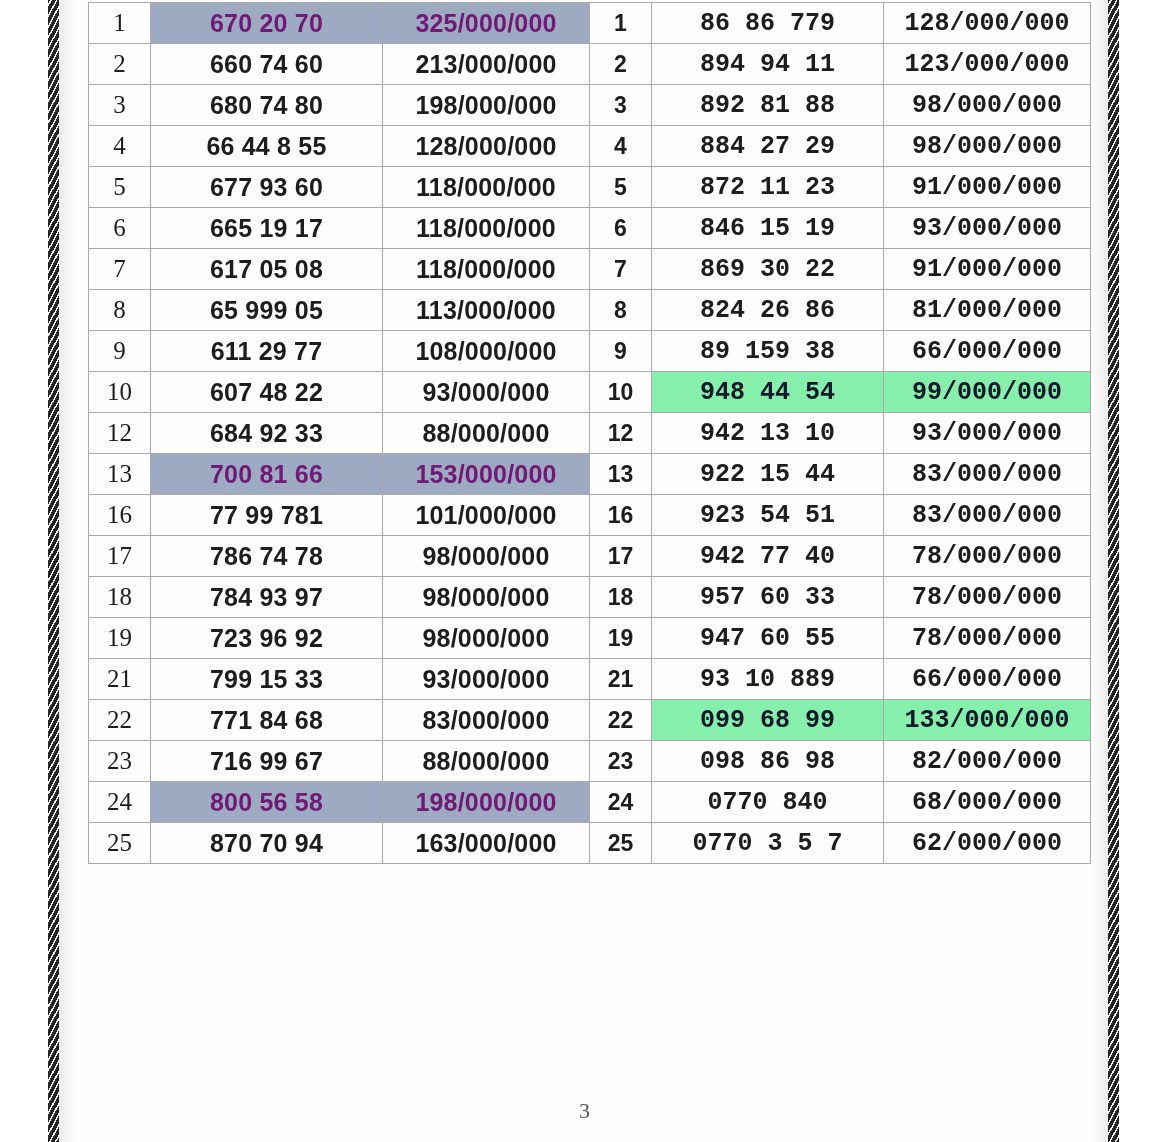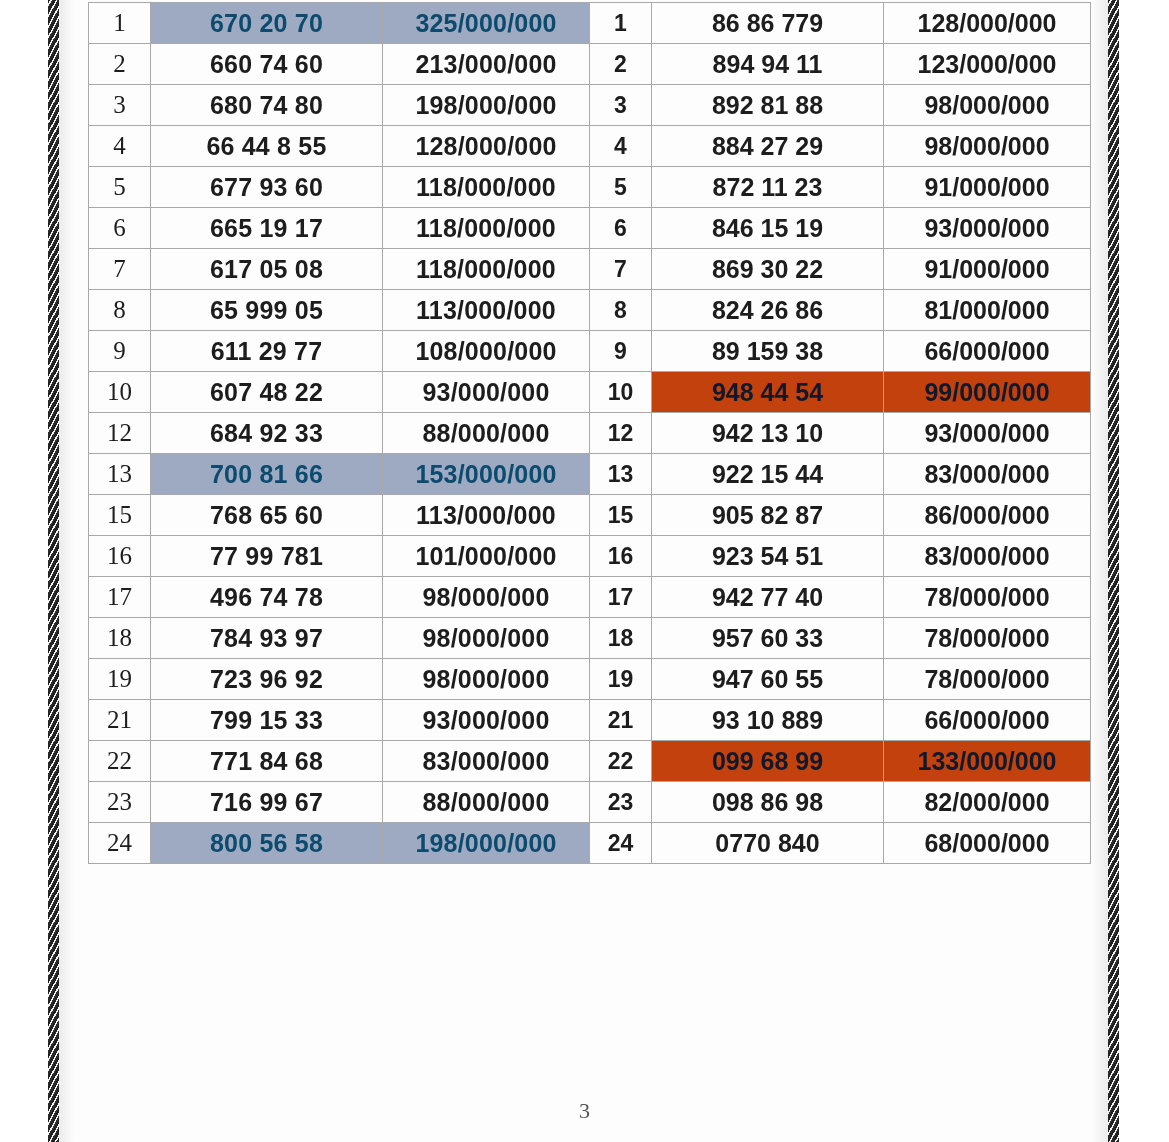--- a/index.html
+++ b/index.html
@@ -110,30 +110,30 @@
 
   
   td.half-end { border-right: 2px solid #3a3a3a; }
   td.half-start { border-left: 2px solid #3a3a3a; }
   td.ser { border-left: 2px solid #3a3a3a; border-right: 2px solid #3a3a3a;}
   td.amt { border-right: 1px solid #8f8f8f; }
 
   tr.hl-left  td.ser,
   tr.hl-left  td.amt {
     background: #9daac2;
-    color: #0c4a6e;
+    color: #701a75;
   }
   tr.hl-right td.ser2,
   tr.hl-right td.amt2 {
-    background: #c2410c;
+    background: #86efac;
     color: #10192c;
   }
 
   td.ser2, td.amt2 {
-    font-family: Liberation Sans, sans-serif;
+    font-family: Liberation Mono, monospace;
     font-weight: bold;
     font-size: 25px;
   }
   td.ser2 { border-left: 2px solid #3a3a3a; border-right: 2px solid #3a3a3a; }
 
   #page-number {
     position: absolute;
     left: 0;
     right: 0;
     top: 1098px;
@@ -256,38 +256,30 @@
           </tr>
           <tr class="hl-left">
             <td class="idx">13</td>
             <td class="ser">700 81 66</td>
             <td class="amt half-end">153/000/000</td>
             <td class="idx bold half-start">13</td>
             <td class="ser2">922 15 44</td>
             <td class="amt2">83/000/000</td>
           </tr>
           <tr class="">
-            <td class="idx">15</td>
-            <td class="ser">768 65 60</td>
-            <td class="amt half-end">113/000/000</td>
-            <td class="idx bold half-start">15</td>
-            <td class="ser2">905 82 87</td>
-            <td class="amt2">86/000/000</td>
-          </tr>
-          <tr class="">
             <td class="idx">16</td>
             <td class="ser">77 99 781</td>
             <td class="amt half-end">101/000/000</td>
             <td class="idx bold half-start">16</td>
             <td class="ser2">923 54 51</td>
             <td class="amt2">83/000/000</td>
           </tr>
           <tr class="">
             <td class="idx">17</td>
-            <td class="ser">496 74 78</td>
+            <td class="ser">786 74 78</td>
             <td class="amt half-end">98/000/000</td>
             <td class="idx bold half-start">17</td>
             <td class="ser2">942 77 40</td>
             <td class="amt2">78/000/000</td>
           </tr>
           <tr class="">
             <td class="idx">18</td>
             <td class="ser">784 93 97</td>
             <td class="amt half-end">98/000/000</td>
             <td class="idx bold half-start">18</td>
@@ -327,19 +319,27 @@
             <td class="amt2">82/000/000</td>
           </tr>
           <tr class="hl-left">
             <td class="idx">24</td>
             <td class="ser">800 56 58</td>
             <td class="amt half-end">198/000/000</td>
             <td class="idx bold half-start">24</td>
             <td class="ser2">0770 840</td>
             <td class="amt2">68/000/000</td>
           </tr>
+          <tr class="">
+            <td class="idx">25</td>
+            <td class="ser">870 70 94</td>
+            <td class="amt half-end">163/000/000</td>
+            <td class="idx bold half-start">25</td>
+            <td class="ser2">0770 3 5 7</td>
+            <td class="amt2">62/000/000</td>
+          </tr>
         </tbody>
     </table>
   </div>
 
   <div id="page-number">3</div>
 
 </div>
 
 </body></html>

